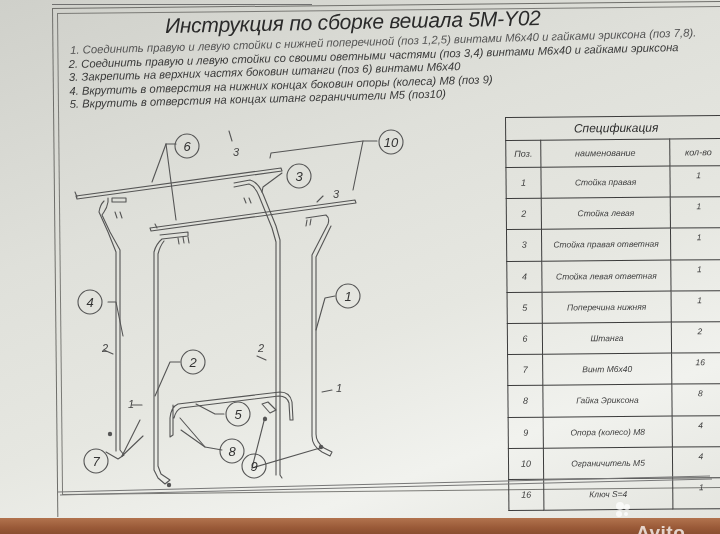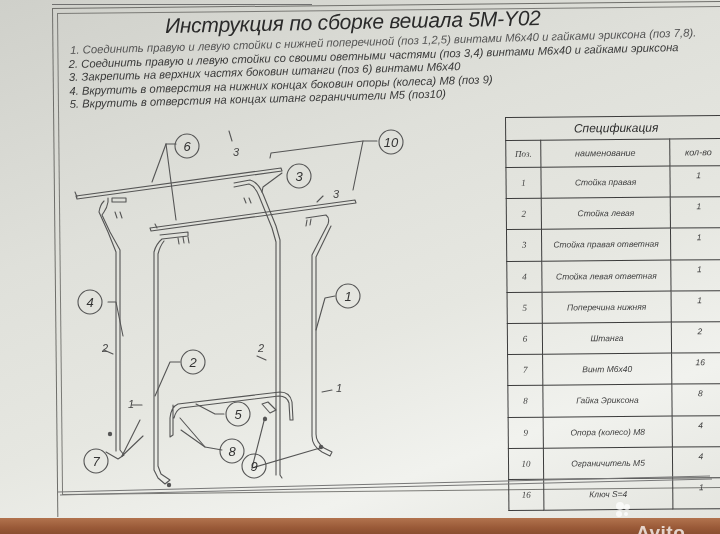--- a/index.html
+++ b/index.html
@@ -56,21 +56,21 @@
     .spec td, .spec th {
       border: 1.2px solid #3c3c3c; text-align: center; font-weight: normal;
       font-size: 8.5px; padding: 0;
     }
     .spec .cap {
       font-size: 12px; height: 22px; color: #2e2e2e;
     }
     .spec .hdr td { height: 26px; font-size: 9px; }
     .spec .row td { height: 26.2px; }
     .spec .row .qty { vertical-align: top; padding-top: 4px; }
-    .spec .pos { width: 34px; font-size: 9px; font-family: Liberation Serif, serif; }
+    .spec .pos { width: 34px; font-size: 9px; }
     .spec .qty { width: 56px; }
     .diagram { position: absolute; left: 0; top: 0; width: 720px; height: 534px; }
     .callout-text { font-family: "Liberation Sans", sans-serif; font-style: italic; font-size: 13px; fill: #333; }
     .small-text { font-family: "Liberation Sans", sans-serif; font-style: italic; font-size: 11px; fill: #444; }
     .watermark {
       position: absolute; left: 618px; top: 522px; font-size: 19px; font-weight: bold;
       color: rgba(255,255,255,0.75); letter-spacing: 0.5px;
     }
     .wm-dots { position: absolute; left: 614px; top: 500px; width: 20px; height: 20px; }
   </style>

